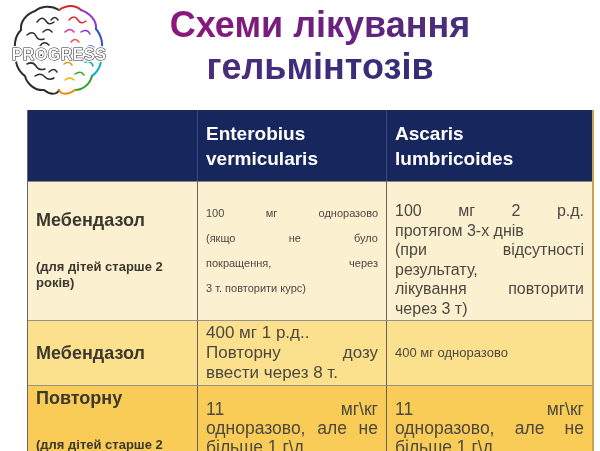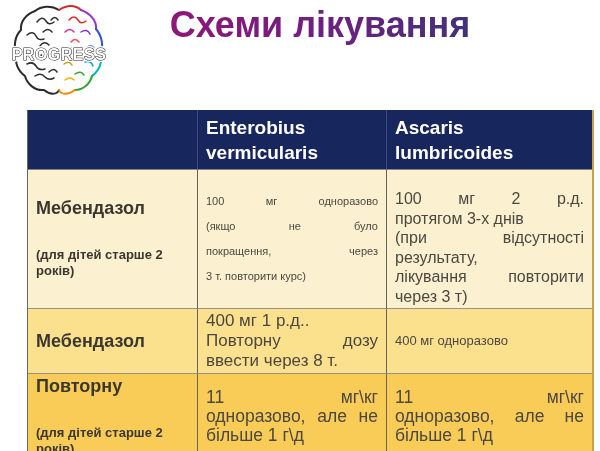--- a/index.html
+++ b/index.html
@@ -35,21 +35,21 @@
     border-bottom:2px solid var(--border_gold,#c9a24c);
     box-sizing:border-box;
   }
   table{border-collapse:separate;border-spacing:0;table-layout:fixed;width:100%;}
   col.c1{width:170px;} col.c2{width:189px;} col.c3{width:205px;}
   td{box-sizing:border-box;overflow:hidden;vertical-align:middle;
      border-right:1px solid #67635a;border-bottom:1px solid #96918a;
      padding:2px 8px;color:var(--cell_text,#4c4841);}
   td:last-child{border-right:none;}
   tr.hdr td{
-    height:60px;background:var(--header_bg,#18265e);
+    height:72px;background:var(--header_bg,#18265e);
     color:var(--header_text,#ffffff);font-weight:bold;font-size:19px;line-height:25px;
     border-right:1px solid #3c4c86;border-bottom:1px solid #8a857c;margin-left:40px;
   }
   tr.hdr td:last-child{border-right:none;}
   tr.r1 td{height:125px;background:var(--row1_bg,#fbf1d0);}
   tr.r2 td{height:64px; background:var(--row2_bg,#fbe08e);}
   tr.r3 td{height:60px; background:var(--row3_bg,#f9cc58);}
   tr.r3 td{border-bottom:none;}
 
   .drug{font-size:18px;font-weight:bold;color:var(--label_text,#3b372f);line-height:1.15;}
@@ -110,20 +110,21 @@
         <path d="M64 40 q4 -5 8 0" stroke="#e05050"></path>
       </g>
 
       <text x="52" y="58" text-anchor="middle" font-size="16" font-weight="bold" letter-spacing="0.5" fill="#ffffff" stroke="#ffffff" stroke-width="4" style="paint-order:stroke">PROGRESS</text>
       <text x="52" y="58" text-anchor="middle" font-size="16" font-weight="bold" letter-spacing="0.5" fill="#ffffff" stroke="#1a1a1a" stroke-width="1" style="paint-order:stroke">PROGRESS</text>
     </svg>
   </div>
 
   <div class="title">
     <span class="title-line l1">Схеми лікування</span><br>
+    <span class="title-line l2">гельмінтозів</span>
   </div>
 
   <div class="tableWrap">
     <table>
       <colgroup>
           <col class="c1">
           <col class="c2">
           <col class="c3">
         </colgroup>
 

